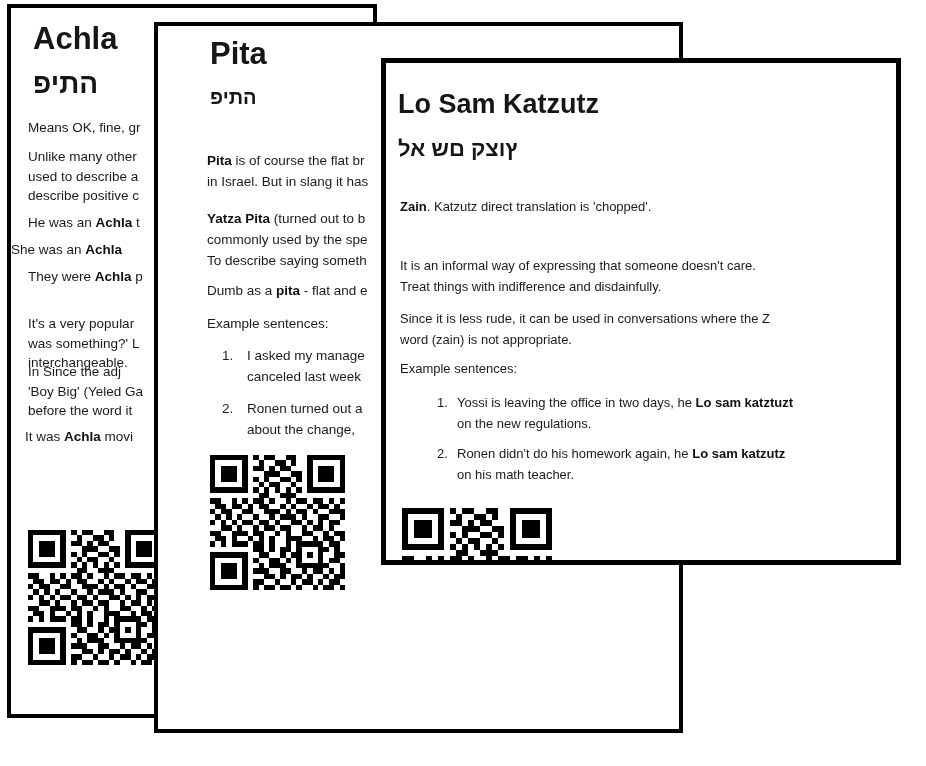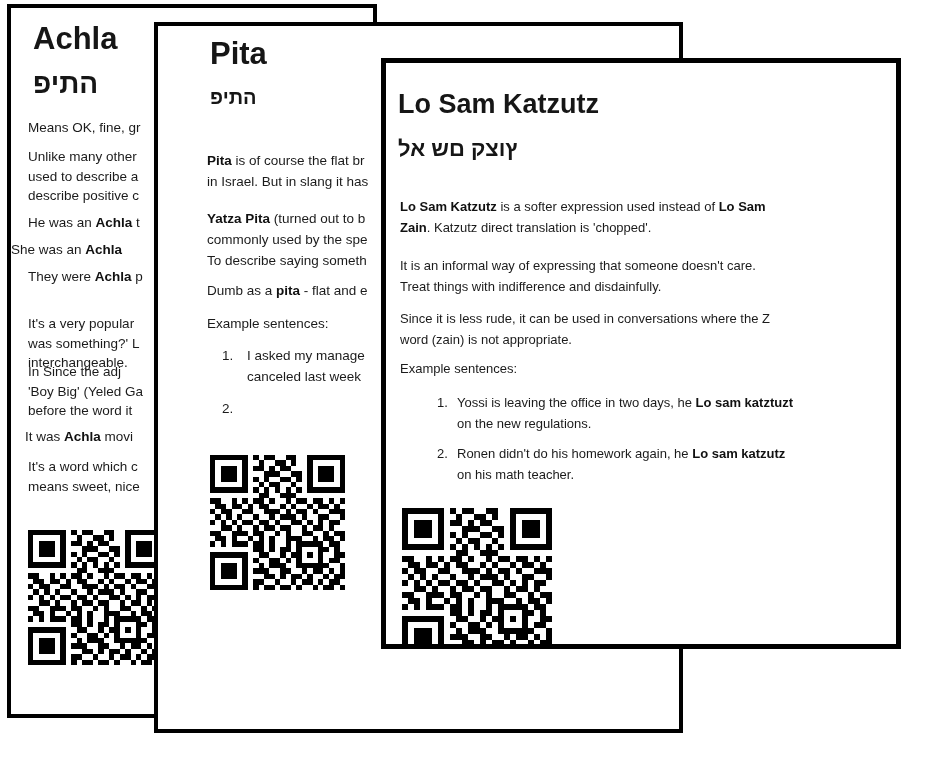--- a/index.html
+++ b/index.html
@@ -8,21 +8,21 @@
     background:#ffffff;
     font-family:"Liberation Sans","DejaVu Sans",sans-serif;
     color:#1b1b1b;
   }
   .page{
     position:absolute;background:#ffffff;border:4px solid #000000;
     box-sizing:border-box;overflow:hidden;
   }
   #page-0{left:7px;top:4px;width:370px;height:714px;z-index:1;}
   #page-1{left:154px;top:22px;width:529px;height:711px;z-index:2;}
-  #page-2{left:381px;top:58px;width:520px;height:591px;z-index:3;border-width:5px;}
+  #page-2{left:381px;top:58px;width:520px;height:507px;z-index:3;border-width:5px;}
 
   .title{
     position:absolute;margin:0;font-weight:bold;color:#161616;
     white-space:nowrap;line-height:1.15;
   }
   .hebrew{unicode-bidi:bidi-override;direction:ltr;}
 
   #page-0 .title-en{left:22px;top:13px;font-size:31px;}
   #page-0 .title-he{left:22px;top:60px;font-size:28px;}
   #page-1 .title-en{left:52px;top:10px;font-size:31px;}
@@ -81,24 +81,20 @@
           <div class="line">was something?' L</div>
           <div class="line">interchangeable.</div>
         </div>
         <div class="para" style="left: 17px; top: 354px;">
           <div class="line">In Since the adj</div>
           <div class="line">'Boy Big' (Yeled Ga</div>
           <div class="line">before the word it</div>
         </div>
         <div class="para" style="left: 14px; top: 419px;">
           <div class="line">It was <b>Achla</b> movi</div>
-        </div>
-        <div class="para" style="left: 17px; top: 449px;">
-          <div class="line">It's a word which c</div>
-          <div class="line">means sweet, nice</div>
         </div>
       </div>
     <svg class="qr" viewBox="0 0 25 25">
         <rect x="0" y="0" width="1" height="1" fill="#000000"></rect>
         <rect x="1" y="0" width="1" height="1" fill="#000000"></rect>
         <rect x="2" y="0" width="1" height="1" fill="#000000"></rect>
         <rect x="3" y="0" width="1" height="1" fill="#000000"></rect>
         <rect x="4" y="0" width="1" height="1" fill="#000000"></rect>
         <rect x="5" y="0" width="1" height="1" fill="#000000"></rect>
         <rect x="6" y="0" width="1" height="1" fill="#000000"></rect>
@@ -451,20 +447,24 @@
         </div>
         <div class="para" style="left: 49px; top: 287px;">
           <div class="line">Example sentences:</div>
         </div>
         <div class="num" style="left: 64px; top: 319px;">1.</div>
         <div class="para" style="left: 89px; top: 319px;">
           <div class="line">I asked my manage</div>
           <div class="line">canceled last week</div>
         </div>
         <div class="num" style="left: 64px; top: 372px;">2.</div>
+        <div class="para" style="left: 89px; top: 372px;">
+          <div class="line">Ronen turned out a</div>
+          <div class="line">about the change,</div>
+        </div>
       </div>
     <svg class="qr" viewBox="0 0 25 25">
         <rect x="0" y="0" width="1" height="1" fill="#000000"></rect>
         <rect x="1" y="0" width="1" height="1" fill="#000000"></rect>
         <rect x="2" y="0" width="1" height="1" fill="#000000"></rect>
         <rect x="3" y="0" width="1" height="1" fill="#000000"></rect>
         <rect x="4" y="0" width="1" height="1" fill="#000000"></rect>
         <rect x="5" y="0" width="1" height="1" fill="#000000"></rect>
         <rect x="6" y="0" width="1" height="1" fill="#000000"></rect>
         <rect x="8" y="0" width="1" height="1" fill="#000000"></rect>
@@ -796,21 +796,20 @@
         <rect x="22" y="24" width="1" height="1" fill="#000000"></rect>
         <rect x="24" y="24" width="1" height="1" fill="#000000"></rect>
       </svg>
   </section>
 
   <section class="page" id="page-2">
     <h1 class="title title-en">Lo Sam Katzutz</h1>
     <h2 class="title title-he hebrew">לא שם קצוץ</h2>
     <div class="body">
         <div class="para" style="left: 14px; top: 133px;">
-          <div class="line"><b>Lo Sam Katzutz</b> is a softer expression used instead of <b>Lo Sam</b></div>
           <div class="line"><b>Zain</b>. Katzutz direct translation is 'chopped'.</div>
         </div>
         <div class="para" style="left: 14px; top: 192px;">
           <div class="line">It is an informal way of expressing that someone doesn't care.</div>
           <div class="line">Treat things with indifference and disdainfully.</div>
         </div>
         <div class="para" style="left: 14px; top: 245px;">
           <div class="line">Since it is less rude, it can be used in conversations where the Z</div>
           <div class="line">word (zain) is not appropriate.</div>
         </div>

